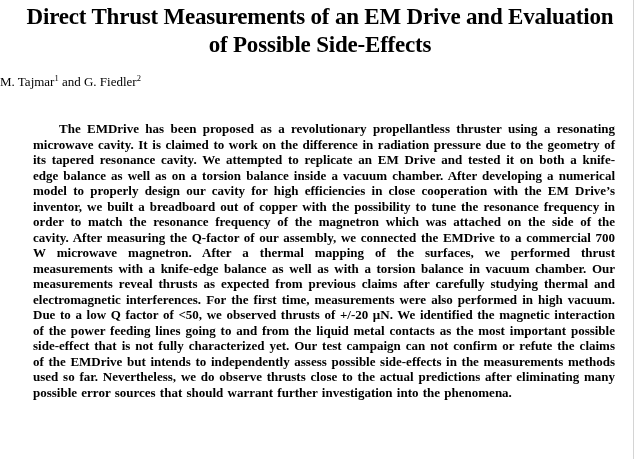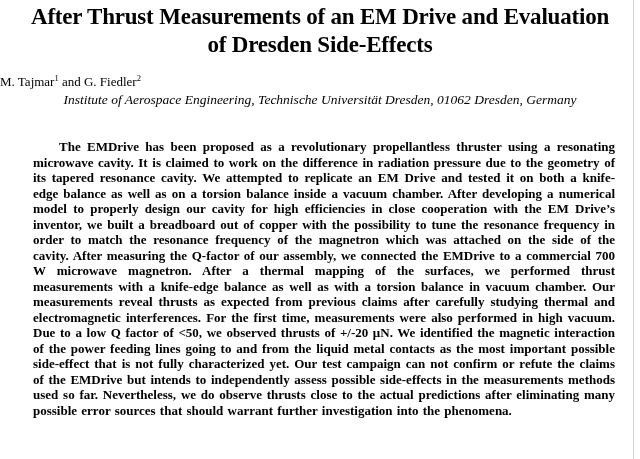--- a/index.html
+++ b/index.html
@@ -67,25 +67,24 @@
     height: 459px;
     background: #d4d4d4;
   }
 </style>
 </head>
 <body>
 
 <div class="page">
 
   <h1 class="paper-title">
-    <span class="t-line">After Thrust Measurements of an EM Drive and Evaluation</span>
-    <span class="t-line">of Dresden Side-Effects</span>
+    <span class="t-line">Direct Thrust Measurements of an EM Drive and Evaluation</span>
+    <span class="t-line">of Possible Side-Effects</span>
   </h1>
 
   <div class="author-line"><span>M. Tajmar</span><sup>1</sup><span> and </span><span>G. Fiedler</span><sup>2</sup></div>
 
-  <div class="affiliation-line">Institute of Aerospace Engineering, Technische Universität Dresden, 01062 Dresden, Germany</div>
 
   <p class="abstract-paragraph">The EMDrive has been proposed as a revolutionary propellantless thruster using a resonating microwave cavity. It is claimed to work on the difference in radiation pressure due to the geometry of its tapered resonance cavity. We attempted to replicate an EM Drive and tested it on both a knife-edge balance as well as on a torsion balance inside a vacuum chamber. After developing a numerical model to properly design our cavity for high efficiencies in close cooperation with the EM Drive’s inventor, we built a breadboard out of copper with the possibility to tune the resonance frequency in order to match the resonance frequency of the magnetron which was attached on the side of the cavity. After measuring the Q-factor of our assembly, we connected the EMDrive to a commercial 700 W microwave magnetron. After a thermal mapping of the surfaces, we performed thrust measurements with a knife-edge balance as well as with a torsion balance in vacuum chamber. Our measurements reveal thrusts as expected from previous claims after carefully studying thermal and electromagnetic interferences. For the first time, measurements were also performed in high vacuum. Due to a low Q factor of &lt;50, we observed thrusts of +/-20 μN. We identified the magnetic interaction of the power feeding lines going to and from the liquid metal contacts as the most important possible side-effect that is not fully characterized yet. Our test campaign can not confirm or refute the claims of the EMDrive but intends to independently assess possible side-effects in the measurements methods used so far. Nevertheless, we do observe thrusts close to the actual predictions after eliminating many possible error sources that should warrant further investigation into the phenomena.</p>
 
   <div class="page-edge-line"></div>
 
 </div>
 
 </body></html>

